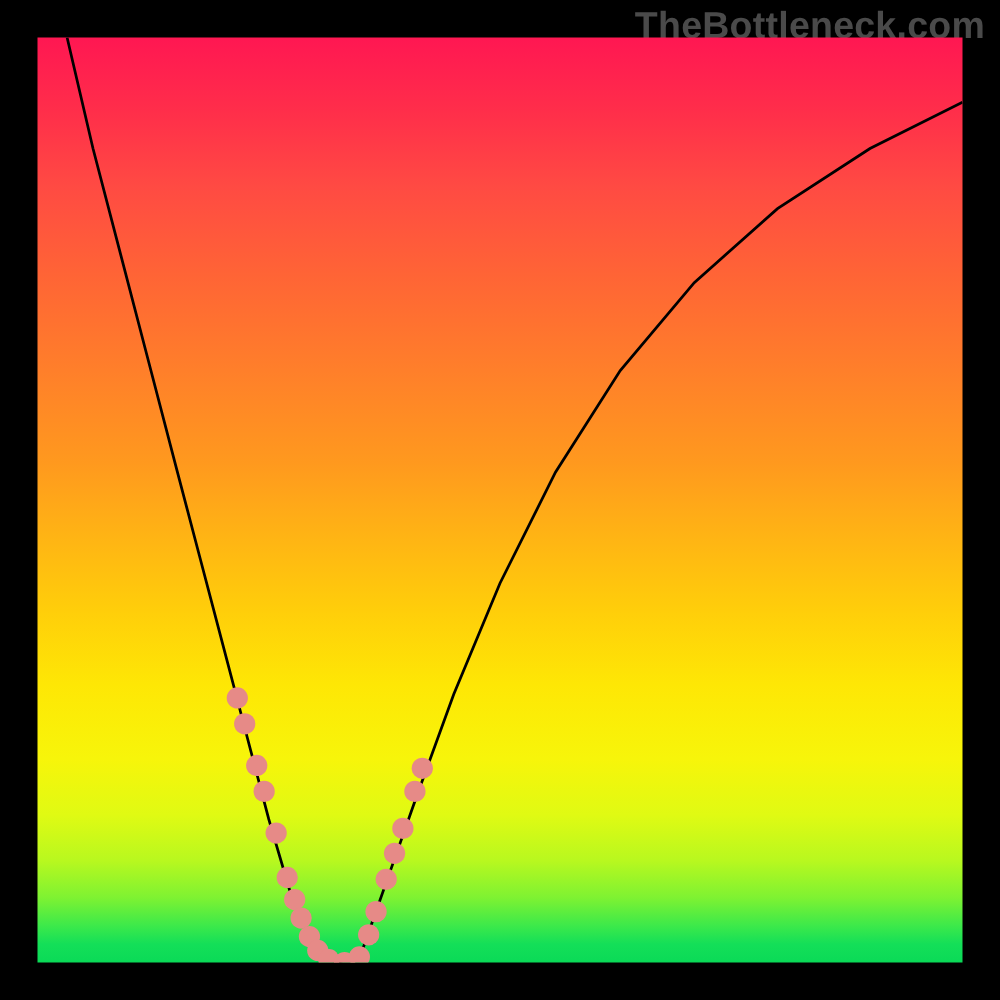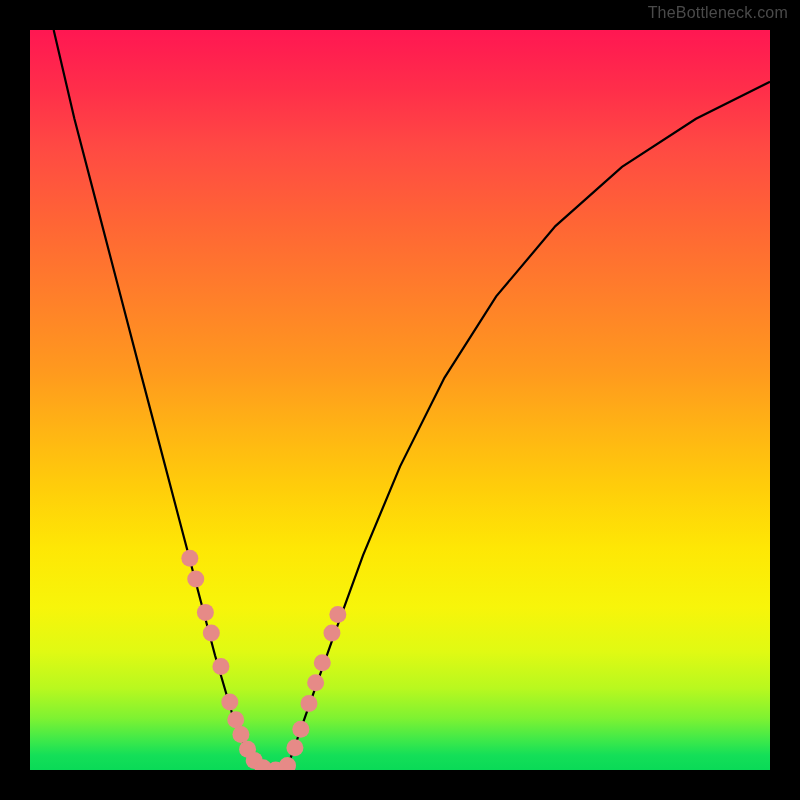--- a/index.html
+++ b/index.html
@@ -2,22 +2,22 @@
 <html><head>
 <meta charset="utf-8">
 <style>
   * { margin: 0; padding: 0; box-sizing: border-box; }
   html, body { width: 800px; height: 800px; overflow: hidden; background: #000; font-family: Arial, Helvetica, sans-serif; }
   .stage { position: relative; width: 800px; height: 800px; background: #000; }
   .watermark {
     position: absolute;
     top: 4px; right: 12px;
     color: #4a4a4a;
-    font-size: 16px;
-    font-weight: 400;
+    font-size: 30px;
+    font-weight: 700;
     letter-spacing: 0.2px;
     user-select: none;
   }
   .plot {
     position: absolute;
     left: 30px; top: 30px;
     width: 740px; height: 740px;
     background: linear-gradient(to bottom,
       #ff1752 0%,
       #ff2e4a 8%,

